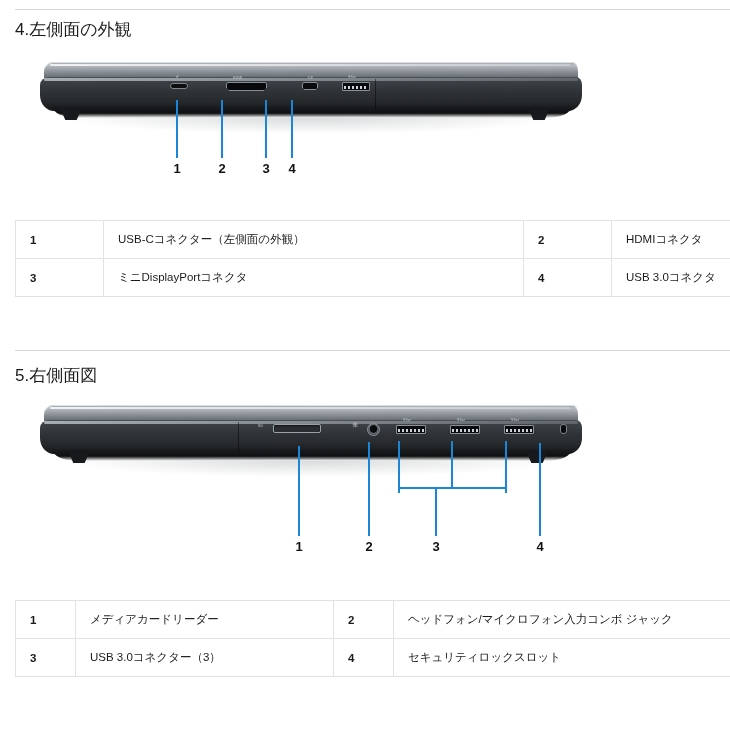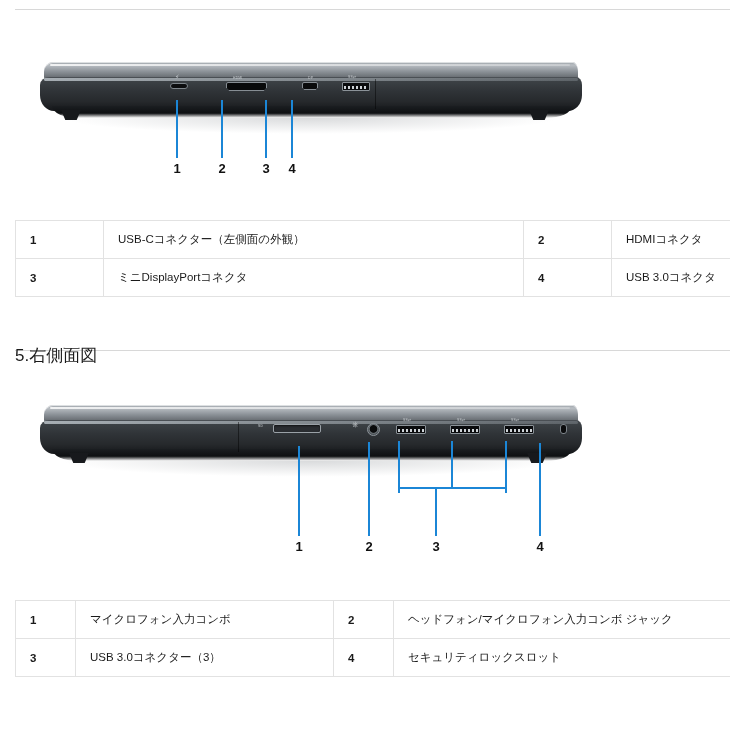--- a/index.html
+++ b/index.html
@@ -251,20 +251,21 @@
   .t2 .c-desc { width: 258px; }
   .t2 .c-num2 { width: 60px; }
 </style>
 </head>
 <body>
 
 <div class="page">
 
   <div class="hr-top" style="top:9px;"></div>
 
+  <div class="section-title" style="top:18px;">4.左側面の外観</div>
 
   <div class="figure" style="left:30px; top:62px; width:570px; height:75px;">
     <div class="laptop">
       <div class="lid"></div>
       <div class="base"></div>
       <div class="under"></div>
       <div class="foot" style="left:28px;"></div>
       <div class="foot" style="left:496px;"></div>
       <div class="seam" style="left:345px;"></div>
       <div class="reflect"></div>
@@ -307,21 +308,21 @@
         <td class="num c-num">3</td>
         <td class="c-desc">ミニDisplayPortコネクタ</td>
         <td class="num c-num2">4</td>
         <td>USB 3.0コネクタ</td>
       </tr>
     </tbody>
   </table>
 
   <div class="hr-top" style="top:350px;"></div>
 
-  <div class="section-title" style="top:344px;">5.右側面図</div>
+  <div class="section-title" style="top:364px;">5.右側面図</div>
 
   <div class="figure" style="left:30px; top:405px; width:570px; height:80px;">
     <div class="laptop">
       <div class="lid"></div>
       <div class="base"></div>
       <div class="under"></div>
       <div class="foot" style="left:36px;"></div>
       <div class="foot" style="left:494px;"></div>
       <div class="seam" style="left:208px;"></div>
       <div class="reflect"></div>
@@ -364,21 +365,21 @@
 
   <div class="callout-num" style="left:291px; top:539px;">1</div>
   <div class="callout-num" style="left:361px; top:539px;">2</div>
   <div class="callout-num" style="left:428px; top:539px;">3</div>
   <div class="callout-num" style="left:532px; top:539px;">4</div>
 
   <table class="tbl t2" style="top:600px;">
     <tbody>
       <tr>
         <td class="num c-num">1</td>
-        <td class="c-desc">マイクロフォン入力コンボ</td>
+        <td class="c-desc">メディアカードリーダー</td>
         <td class="num c-num2">2</td>
         <td>ヘッドフォン/マイクロフォン入力コンボ ジャック</td>
       </tr>
       <tr>
         <td class="num c-num">3</td>
         <td class="c-desc">USB 3.0コネクター（3）</td>
         <td class="num c-num2">4</td>
         <td>セキュリティロックスロット</td>
       </tr>
     </tbody>

